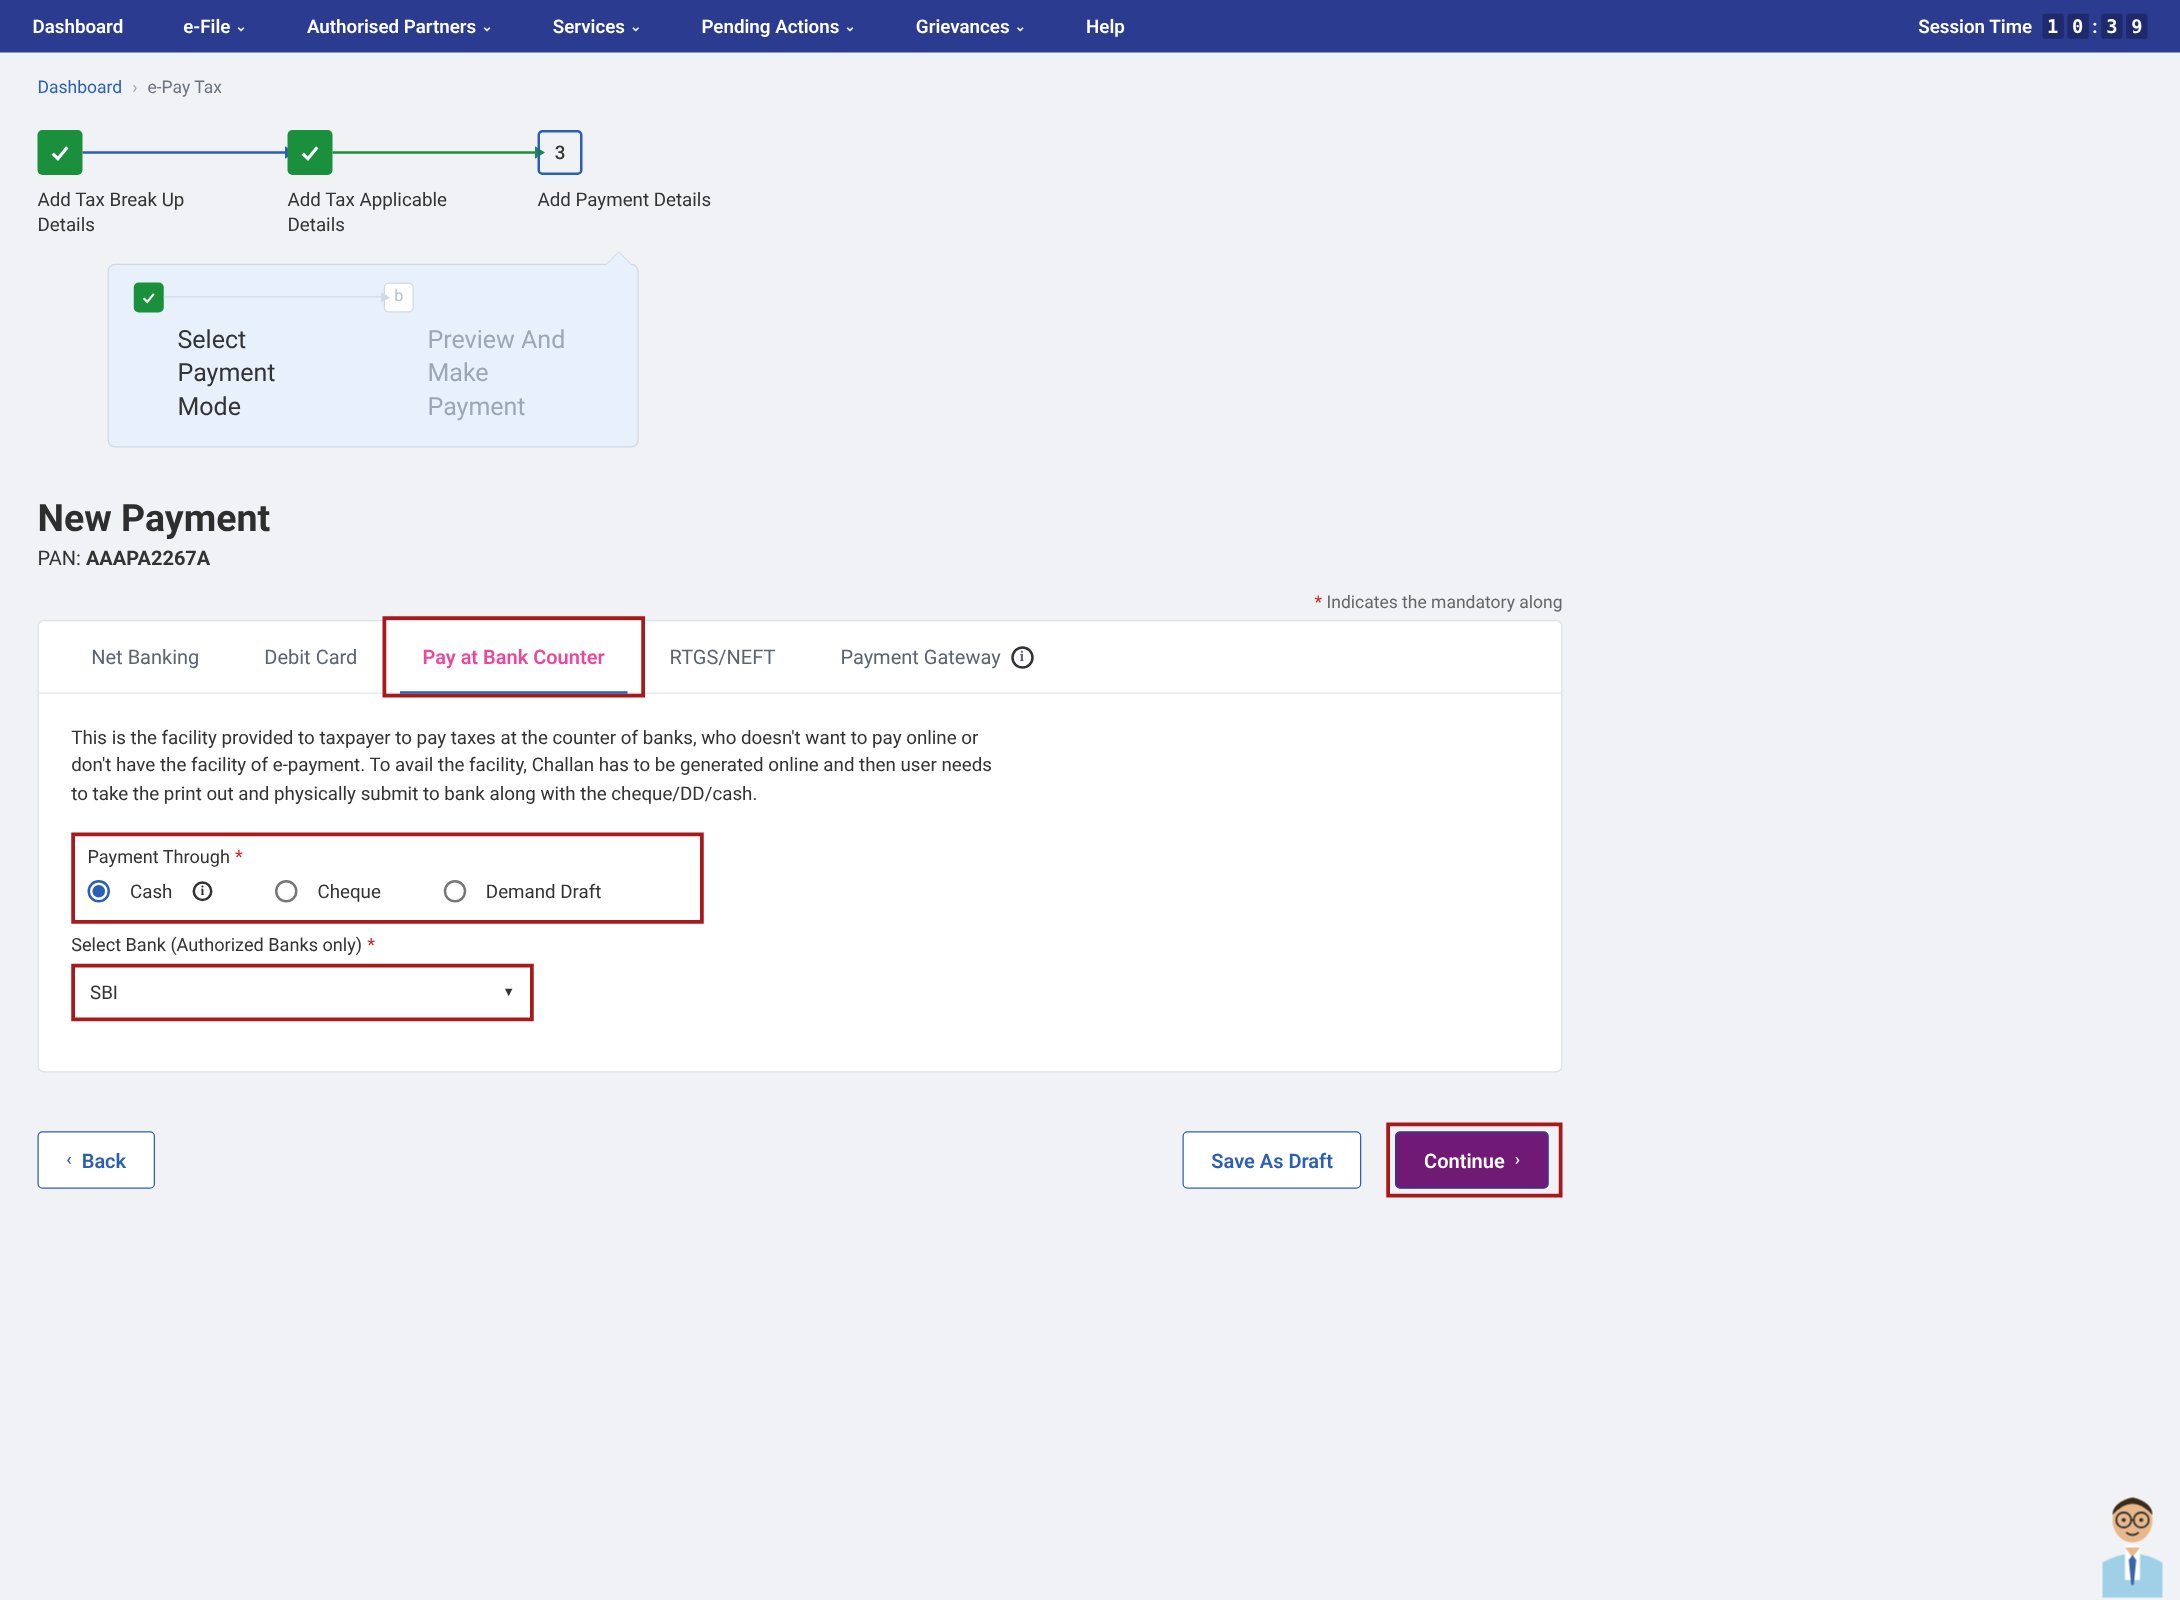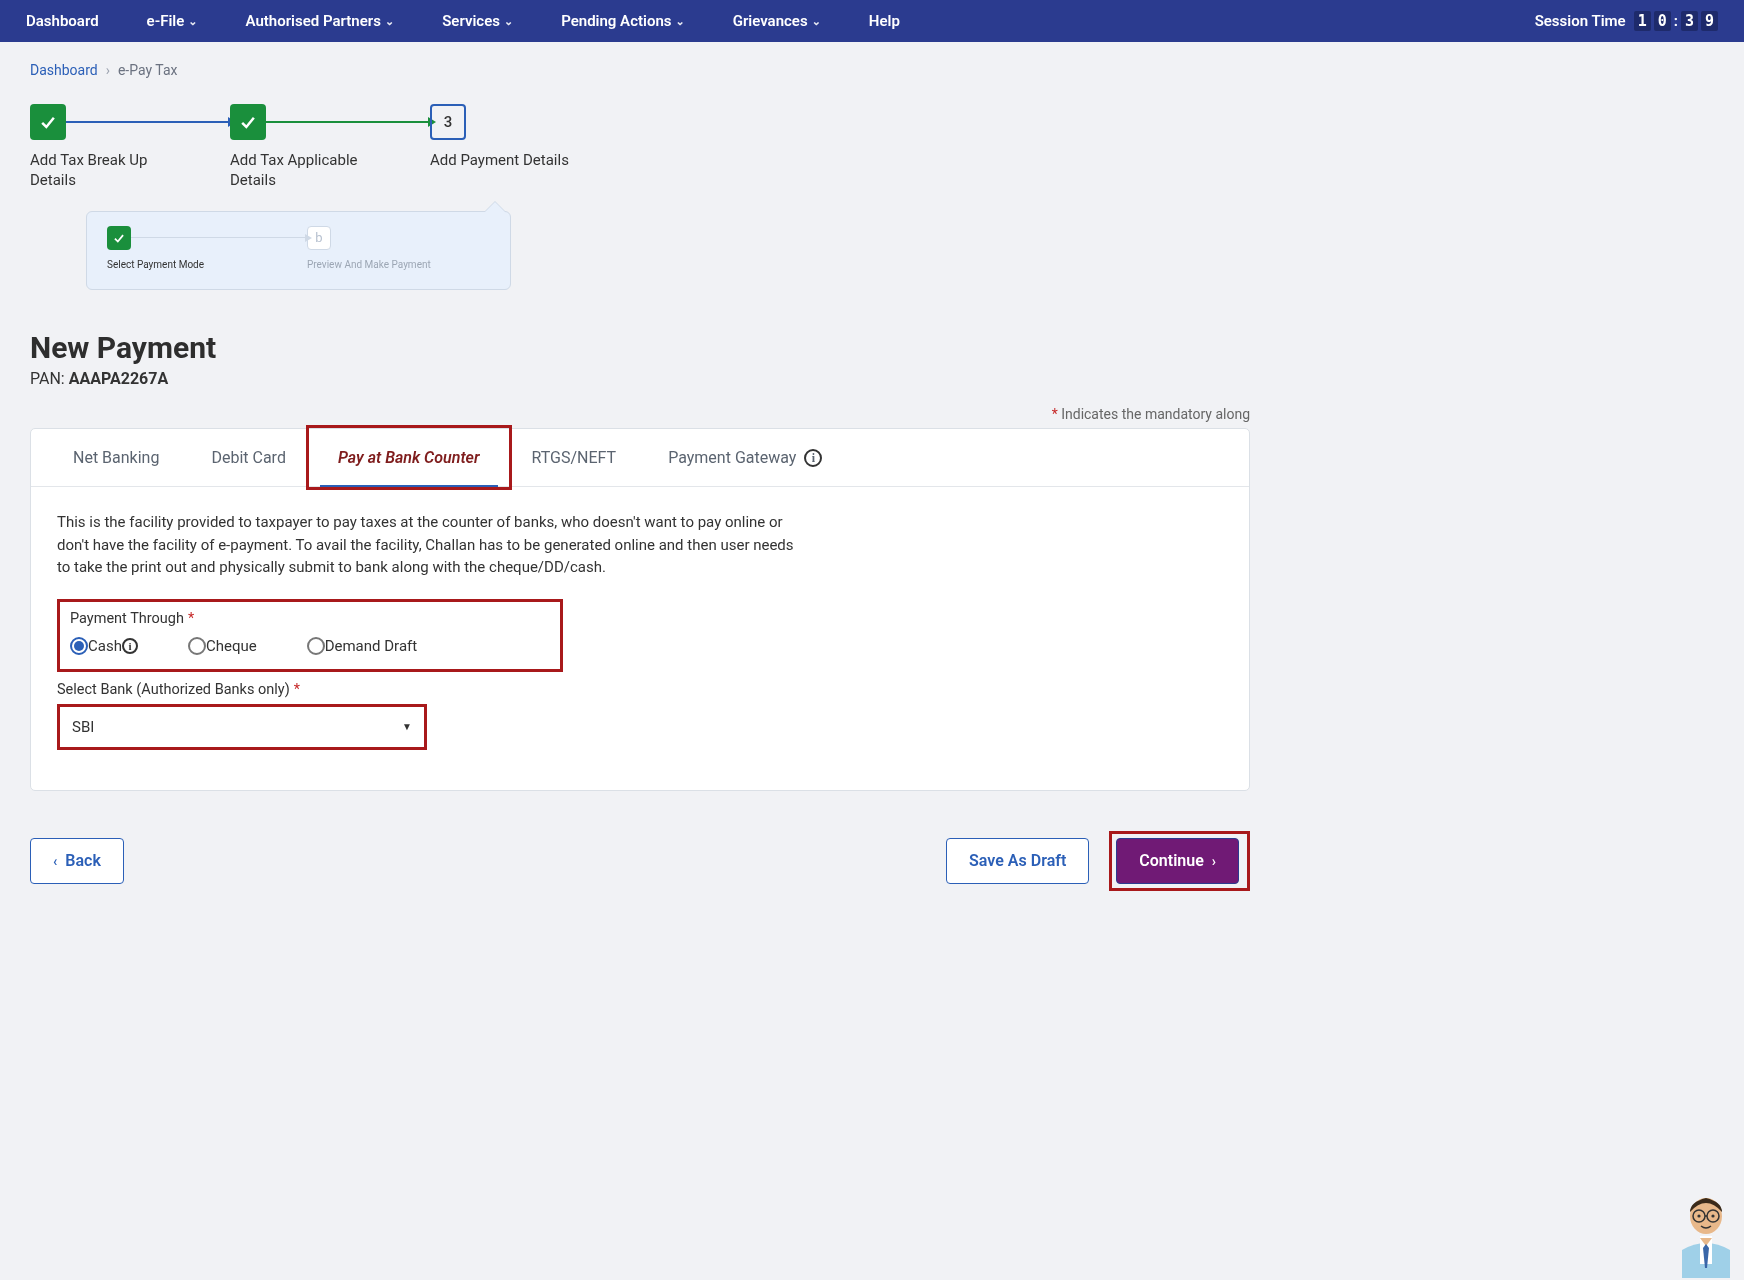--- a/index.html
+++ b/index.html
@@ -41,50 +41,50 @@
     .substep-box::before { content: ''; position: absolute; top: -10px; left: 398px; border-left: 10px solid transparent; border-right: 10px solid transparent; border-bottom: 10px solid #e8f0fb; }
     .substep-box::after { content: ''; position: absolute; top: -11px; left: 398px; border-left: 10px solid transparent; border-right: 10px solid transparent; border-bottom: 10px solid #cfd9e6; z-index: -1; }
     .substeps { display: flex; align-items: flex-start; }
     .substep { display: flex; flex-direction: column; align-items: flex-start; }
     .substep-icon-row { display: flex; align-items: center; }
     .sub-done { width: 24px; height: 24px; background: #1a8f3c; border-radius: 4px; display: flex; align-items: center; justify-content: center; }
     .sub-done .check-svg { width: 14px; height: 14px; stroke-width: 3; }
     .sub-pending { width: 24px; height: 24px; border: 1px solid #cfd9e6; border-radius: 4px; display: flex; align-items: center; justify-content: center; color: #b7c1d0; background: #fff; font-size: 13px; }
     .sub-line { width: 175px; height: 1px; background: #cfd9e6; position: relative; }
     .sub-line::after { content: ''; position: absolute; right: -6px; top: -3.5px; border-left: 7px solid #cfd9e6; border-top: 4px solid transparent; border-bottom: 4px solid transparent; }
-    .sub-label { font-size: 10px; margin-top: 8px; max-width: 130px; line-height: 1.35; }
+    .sub-label { font-size: 20px; margin-top: 8px; max-width: 130px; line-height: 1.35; margin-left: 35px; }
     .sub-label.muted { color: #9ca6b4; }
 
     
     .page-title { font-size: 30px; font-weight: 700; color: #2e2e2e; margin-top: 40px; }
     .pan-row { font-size: 16px; color: #333; margin-top: 4px; }
 
     .mandatory-note { text-align: right; font-size: 14px; color: #666; margin-top: 18px; }
     .mandatory-note .ast { color: #c62828; }
 
     
     .card { background: #fff; border: 1px solid #dbe0e6; border-radius: 5px; margin-top: 6px; }
     .tabs { display: flex; border-bottom: 1px solid #e3e6ea; padding: 0 16px; align-items: stretch; }
     .tab { padding: 19px 26px; color: #5b6470; font-size: 16px; cursor: pointer; display: inline-flex; gap: 8px; align-items: flex-end; position: relative; }
-    .tab.active { color: #7f1d1d; font-weight: 600; font-style: italic; }
+    .tab.active { color: #ec4899; font-weight: 600; }
     .tab.active::after { content: ''; position: absolute; bottom: -1px; left: 8px; right: 8px; height: 2px; background: #2b5fb7; }
     .info-icon { width: 18px; height: 18px; border: 2px solid #333; border-radius: 50%; display: inline-flex; align-items: center; justify-content: center; font-size: 12px; font-weight: 700; font-family: serif; }
     .info-icon.small { width: 16px; height: 16px; font-size: 11px; }
 
     .tab-hilite { position: absolute; border: 3px solid #a8191b; pointer-events: none; }
 
     .card-body { padding: 24px 26px 40px; }
     .desc { max-width: 740px; font-size: 15px; line-height: 1.5; color: #333; }
 
     .field-group { margin-top: 20px; border: 3px solid #a8191b; padding: 8px 10px 14px; width: 506px; }
     .field-label { font-size: 14.5px; color: #333; }
     .ast { color: #c62828; margin-left: 4px; }
 
     .radio-row { display: flex; gap: 50px; margin-top: 10px; align-items: center; }
-    .radio-opt { display: inline-flex; align-items: center; gap: 0; cursor: pointer; font-size: 15px; justify-content: space-between; }
+    .radio-opt { display: inline-flex; align-items: center; gap: 16px; cursor: pointer; font-size: 15px; justify-content: space-between; }
     .radio { width: 18px; height: 18px; border: 2px solid #777; border-radius: 50%; display: inline-flex; align-items: center; justify-content: center; }
     .radio.checked { border-color: #2b5fb7; }
     .radio.checked::after { content: ''; width: 10px; height: 10px; background: #2b5fb7; border-radius: 50%; }
 
     .bank-label { font-size: 14.5px; margin-top: 9px; }
     .select-wrap { margin-top: 6px; border: 3px solid #a8191b; width: 370px; height: 46px; padding: 0 12px; display: flex; align-items: center; justify-content: space-between; background: #fff; cursor: pointer; font-size: 15px; }
     .caret { font-size: 10px; }
 
     
     .footer-row { display: flex; align-items: center; margin-top: 40px; gap: 20px; }

